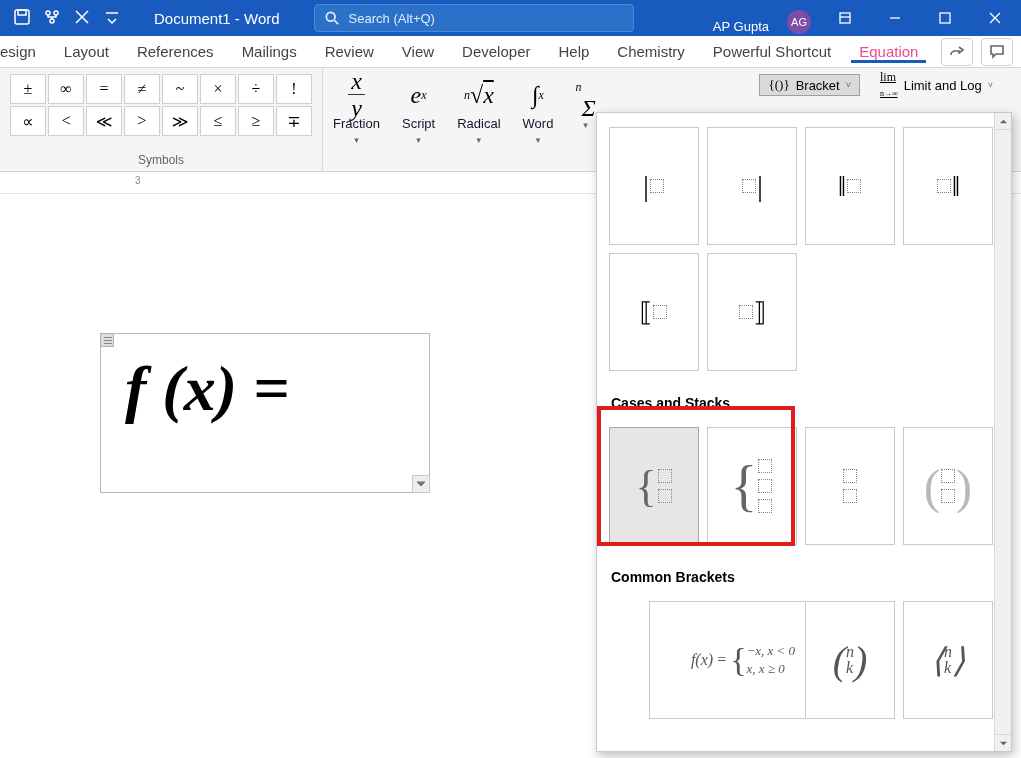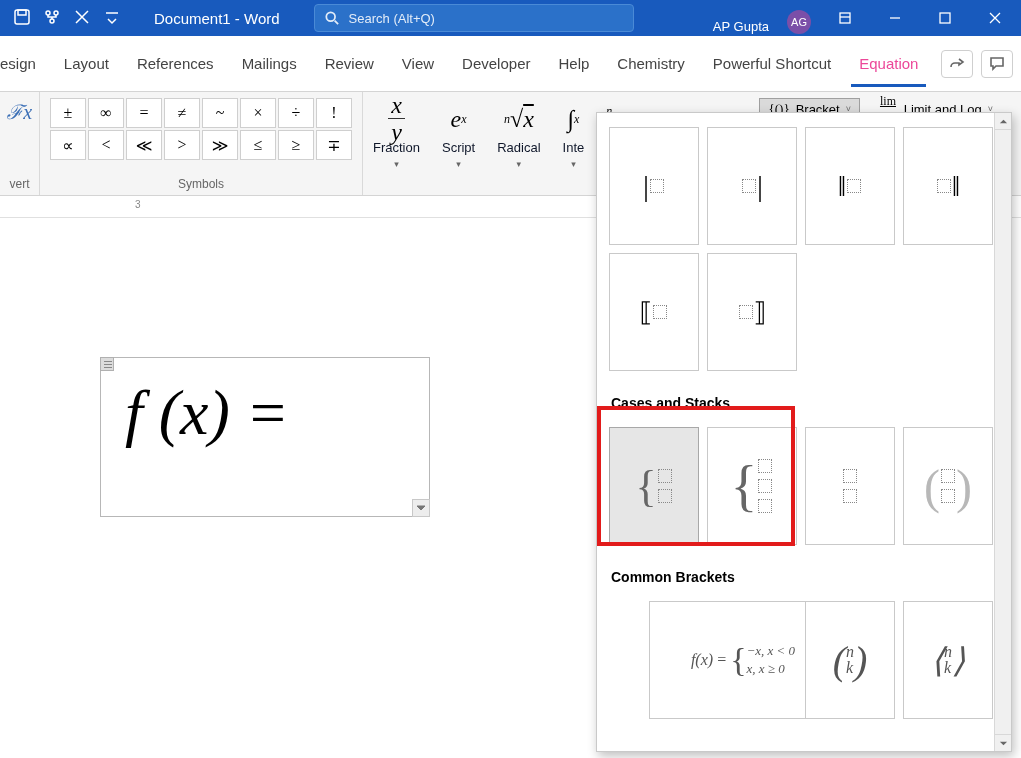--- a/index.html
+++ b/index.html
@@ -11,21 +11,21 @@
   .titlebar .qat svg { width: 16px; height: 16px; stroke: #fff; fill: none; stroke-width: 1.5; }
   .titlebar .doc-title { margin-left: 26px; font-size: 15px; }
   .titlebar .search { margin-left: 34px; width: 320px; height: 28px; background: #2B71C9; border: 1px solid #4A8AD6; border-radius: 4px; display: flex; align-items: center; padding: 0 10px; gap: 10px; color: #E2ECF8; }
   .titlebar .search svg { width: 14px; height: 14px; stroke: #E2ECF8; fill: none; stroke-width: 2; }
   .titlebar .right { margin-left: auto; display: flex; align-items: flex-end; gap: 18px; padding-right: 4px; }
   .titlebar .avatar { width: 24px; height: 24px; border-radius: 50%; background: #7B4FA8; display: flex; align-items: center; justify-content: center; font-size: 11px; color: #fff; }
   .titlebar .winbtn { width: 32px; height: 32px; display: flex; align-items: center; justify-content: center; }
   .titlebar .winbtn svg { width: 12px; height: 12px; stroke: #fff; fill: none; stroke-width: 1.3; }
 
   
-  .tabsrow { height: 56px; background: #fff; border-bottom: 1px solid #D4D4D4; display: flex; align-items: center; padding-left: 0; }
+  .tabsrow { height: 32px; background: #fff; border-bottom: 1px solid #D4D4D4; display: flex; align-items: center; padding-left: 0; }
   .tabsrow .tab { padding: 0 14px; height: 100%; display: flex; align-items: center; font-size: 15px; color: #444; cursor: pointer; }
   .tabsrow .tab.cut { padding-left: 0; }
   .tabsrow .tab.active { color: #ec4899; position: relative; }
   .tabsrow .tab.active::after { content: ""; position: absolute; left: 6px; right: 6px; bottom: 4px; height: 3px; background: #185ABD; }
   .tabsrow .spacer { flex: 1; }
   .tabsrow .iconbtn { width: 32px; height: 28px; border: 1px solid #CFCFCF; border-radius: 4px; margin-right: 8px; display: flex; align-items: center; justify-content: center; }
   .tabsrow .iconbtn svg { width: 16px; height: 16px; stroke: #666; fill: none; stroke-width: 1.6; }
 
   
   .ribbon { height: 104px; background: #F5F5F5; border-bottom: 1px solid #D4D4D4; display: flex; position: relative; }
@@ -51,21 +51,21 @@
   .menubtn { height: 22px; border: 1px solid #BFBFBF; background: #EDEDED; padding: 0 8px; display: flex; align-items: center; gap: 6px; font-size: 13px; cursor: pointer; }
   .menubtn.active { background: #DADADA; border-color: #9F9F9F; }
   .menubtn .gl { font-family: "Cambria Math", serif; }
   .menubtn .caret { font-size: 9px; color: #666; }
 
   
   .ruler { height: 22px; background: #fff; border-bottom: 1px solid #E0E0E0; position: relative; font-size: 10px; color: #888; }
   .ruler .mark { position: absolute; top: 3px; }
 
   
-  .docarea { position: relative; height: 556px; background: #fff; }
+  .docarea { position: relative; height: 556px; background: #fff; font-weight: bold; }
   .eqbox { position: absolute; left: 100px; top: 139px; width: 330px; height: 160px; border: 1px solid #B7B7B7; }
   .eqbox .handle { position: absolute; left: -1px; top: -1px; width: 14px; height: 14px; background: #DCDCDC; border: 1px solid #B0B0B0; }
   .eqbox .handle::before, .eqbox .handle::after { content:""; position:absolute; background:#888; }
   .eqbox .handle::before { left:3px; top:3px; width:8px; height:1px; box-shadow: 0 3px 0 #888, 0 6px 0 #888; }
   .eqbox .sb { position: absolute; right: -1px; bottom: -1px; width: 18px; height: 18px; background: #EDEDED; border: 1px solid #C8C8C8; display:flex; align-items:center; justify-content:center; }
   .eqbox .sb svg { width:10px; height:10px; stroke:#777; fill:#777; }
   .eqbox .math { font-family: "Cambria Math", "Times New Roman", serif; font-style: italic; font-size: 64px; padding: 18px 24px; }
 
   
   .dropdown { position: absolute; left: 596px; top: 112px; width: 416px; height: 640px; background: #fff; border: 1px solid #C9C9C9; box-shadow: 2px 4px 10px rgba(0,0,0,.25); z-index: 50; overflow: hidden; }
@@ -167,24 +167,20 @@
     </div>
   <div class="iconbtn">
       <svg viewBox="0 0 16 16">
         <path d="M2 2h12v8H7l-3 3V10H2z"></path>
       </svg>
     </div>
 </div>
 <div class="redbox1"></div>
 
 <div class="ribbon">
-  <div class="grp convert">
-    <div class="fx">ℱx</div>
-    <div class="label">vert</div>
-  </div>
 
   <div class="grp symbols">
     <div class="symgrid">
       <div class="sym">±</div>
       <div class="sym">∞</div>
       <div class="sym">=</div>
       <div class="sym">≠</div>
       <div class="sym">~</div>
       <div class="sym">×</div>
       <div class="sym">÷</div>
@@ -215,21 +211,21 @@
         <div class="cap">Script</div>
           <div class="caret">▾</div>
       </div>
       <div class="struct">
         <div class="glyph"><span class="sup">n</span>√<span style="text-decoration:overline;">x</span></div>
         <div class="cap">Radical</div>
           <div class="caret">▾</div>
       </div>
       <div class="struct">
         <div class="glyph">∫<span class="sup">x</span></div>
-        <div class="cap">Inte</div>
+        <div class="cap">Word</div>
           <div class="caret">▾</div>
       </div>
       <div class="struct">
         <div class="glyph"><span style="font-size:12px;position:relative;top:-8px;">n</span><br>Σ</div>
         <div class="cap"></div>
           <div class="caret">▾</div>
       </div>
     </div>
   </div>
 

